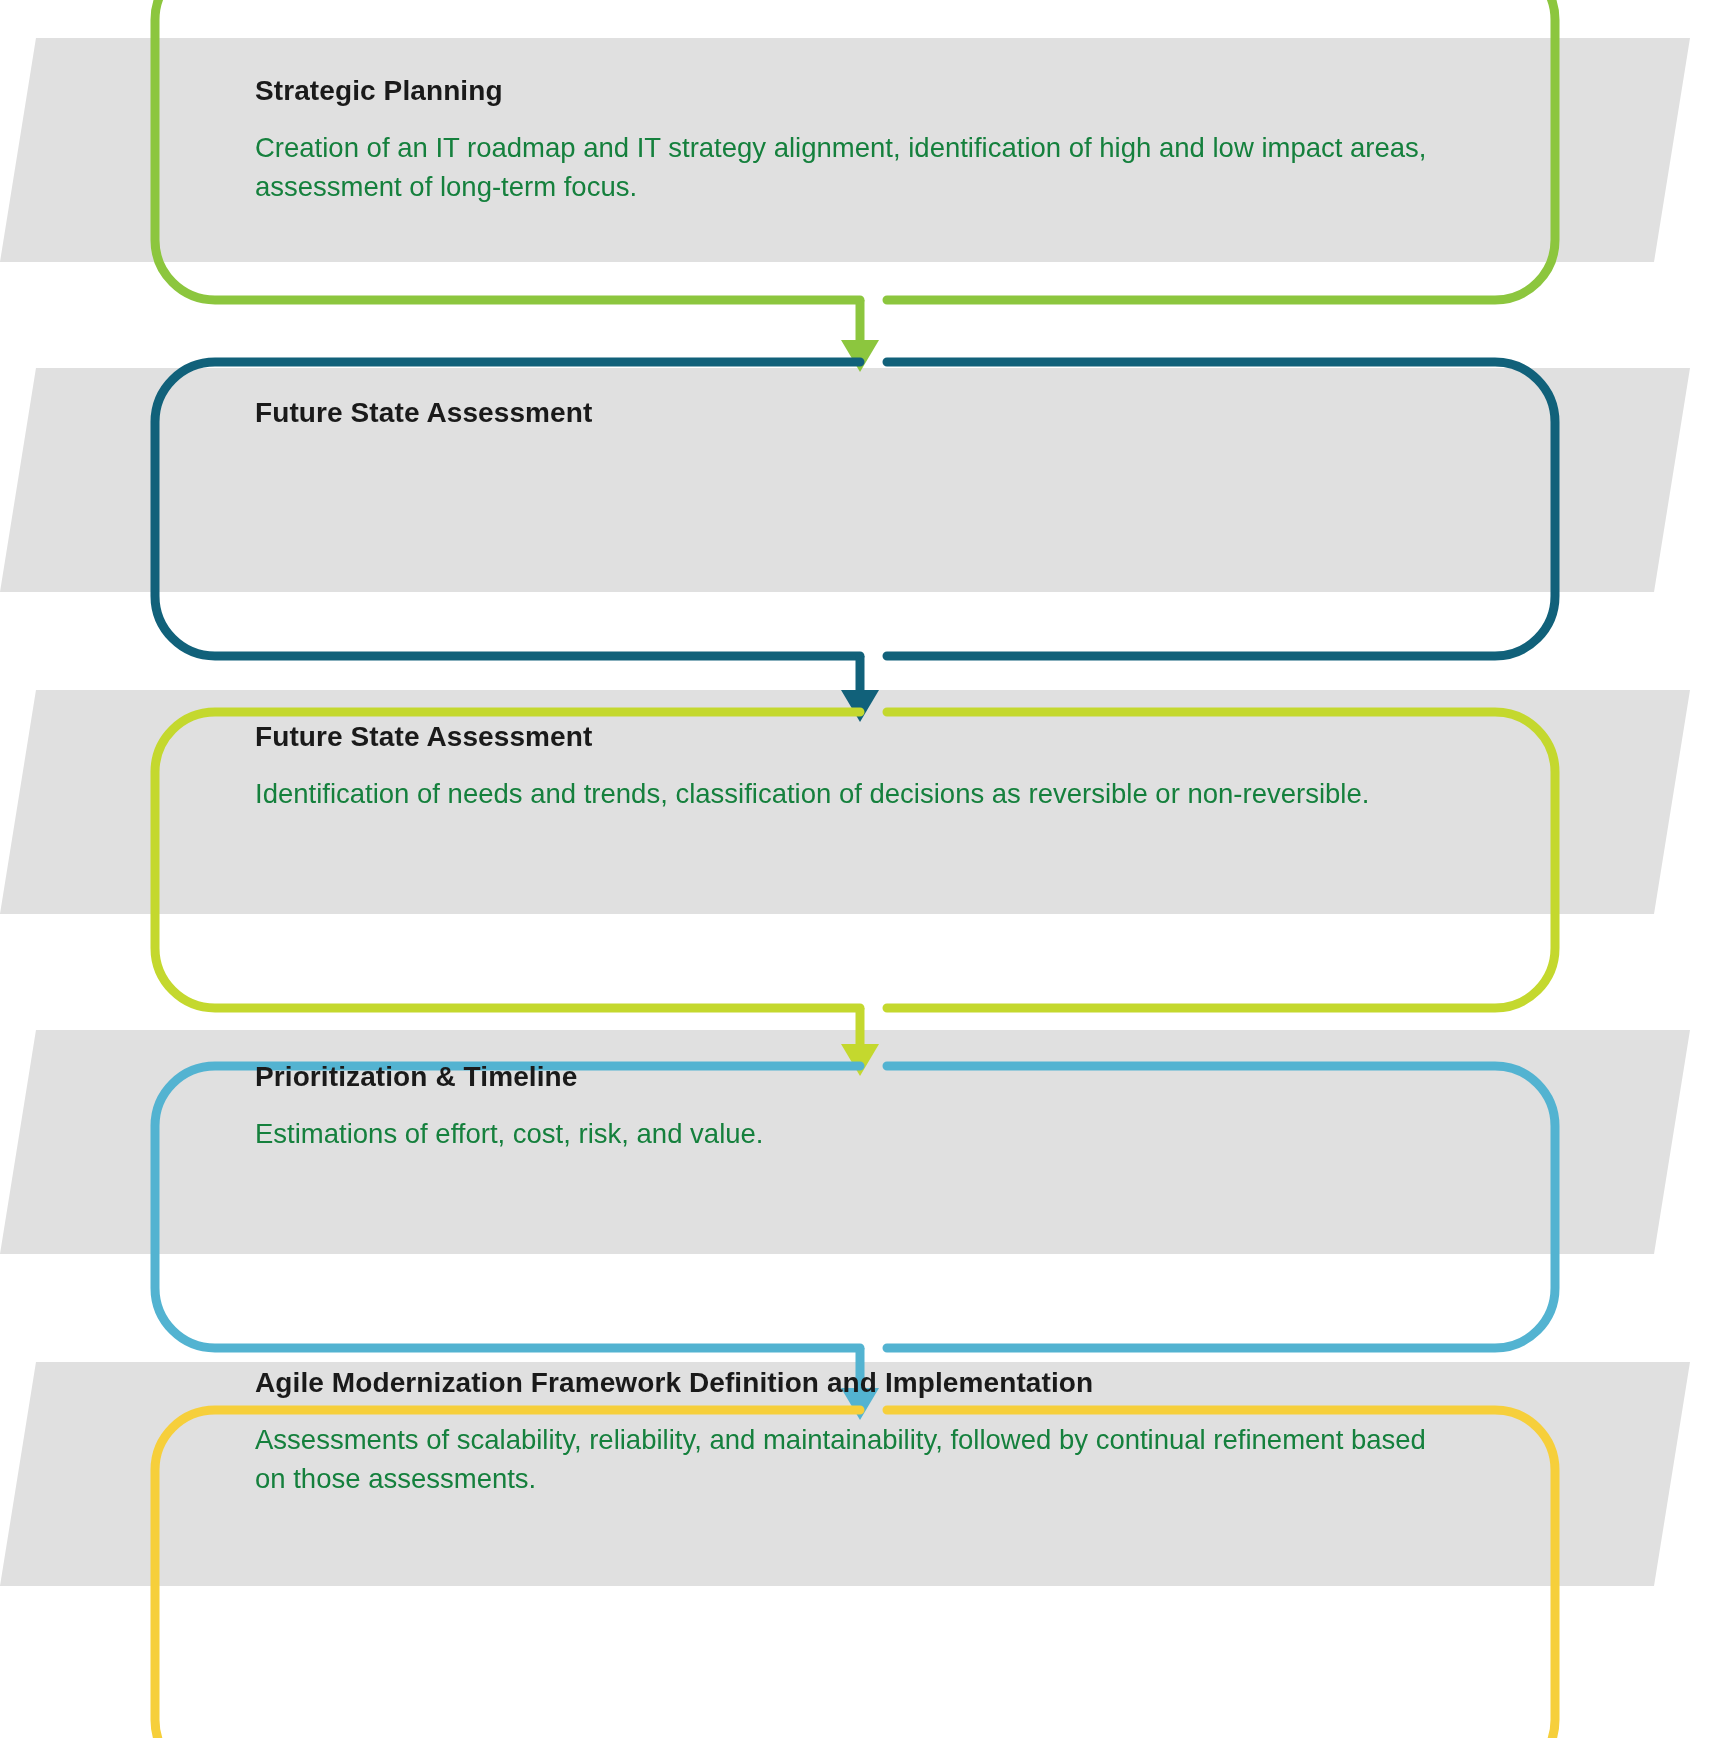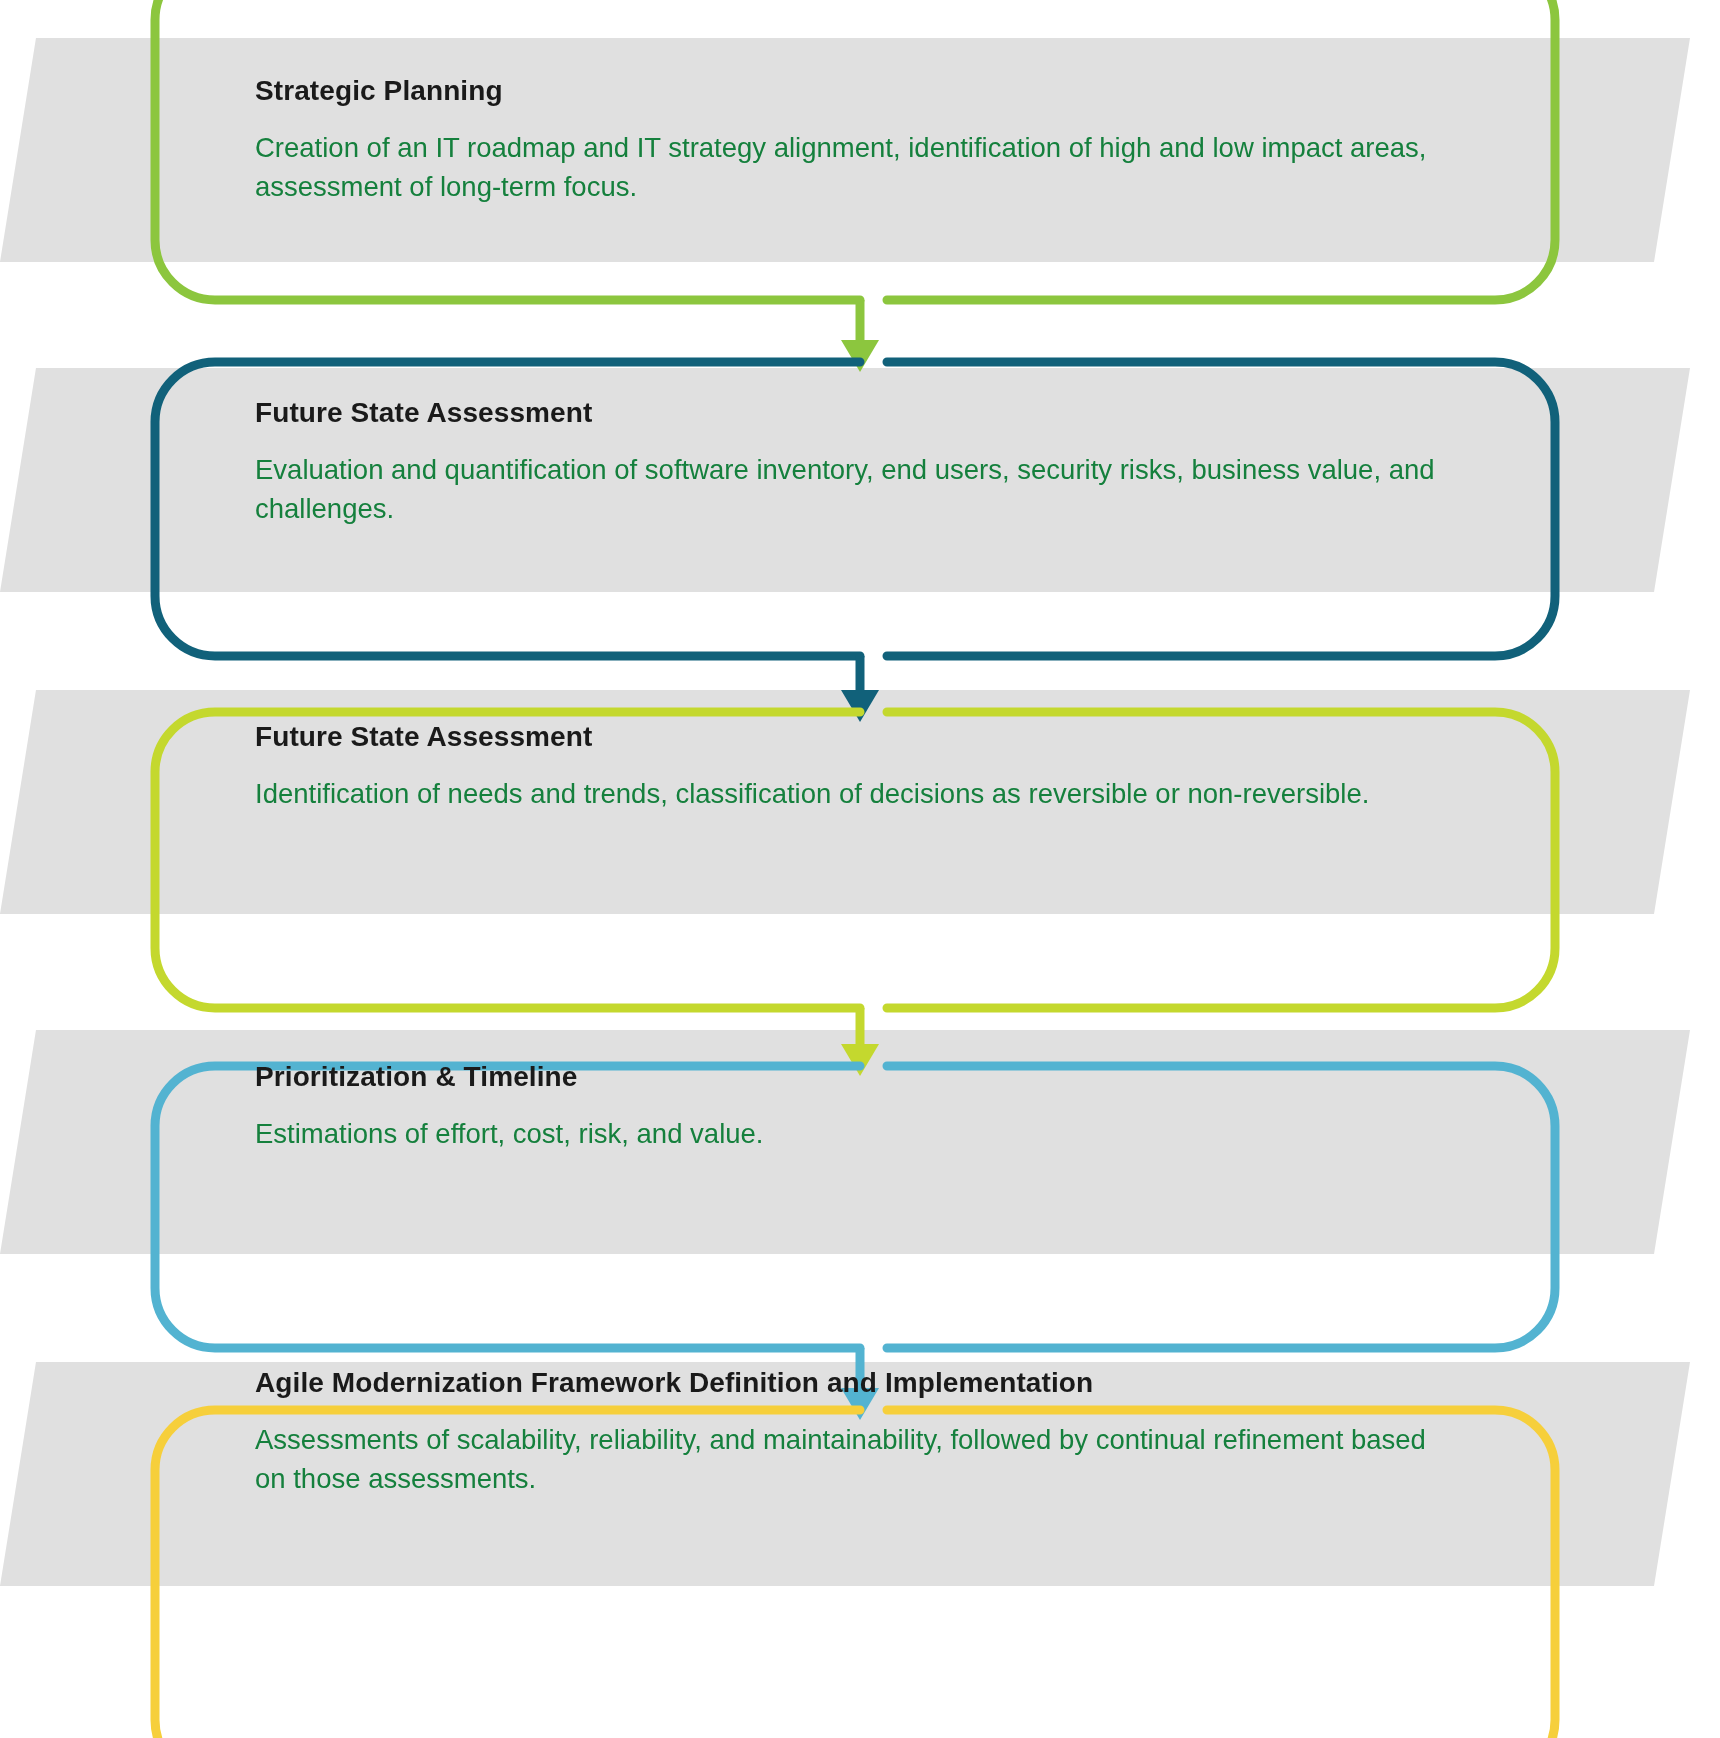--- a/index.html
+++ b/index.html
@@ -110,21 +110,20 @@
     </g>
   </svg>
 
   <div class="step-text step-1">
     <h2 class="step-title">Strategic Planning</h2>
     <p class="step-desc">Creation of an IT roadmap and IT strategy alignment, identification of high and low impact areas, assessment of long-term focus.</p>
   </div>
 
   <div class="step-text step-2">
     <h2 class="step-title">Future State Assessment</h2>
-    <p class="step-desc">Evaluation and quantification of software inventory, end users, security risks, business value, and challenges.</p>
   </div>
 
   <div class="step-text step-4">
     <h2 class="step-title">Prioritization &amp; Timeline</h2>
     <p class="step-desc">Estimations of effort, cost, risk, and value.</p>
   </div>
 
   <div class="step-text step-3">
     <h2 class="step-title">Future State Assessment</h2>
     <p class="step-desc">Identification of needs and trends, classification of decisions as reversible or non-reversible.</p>

